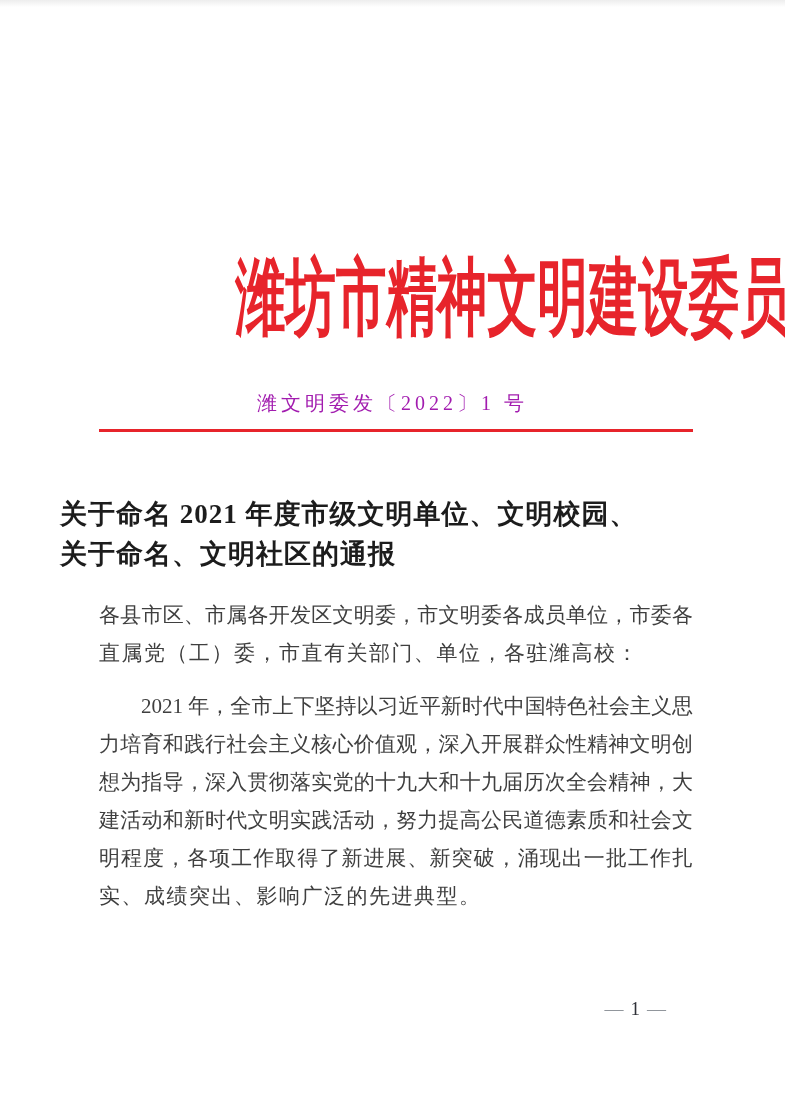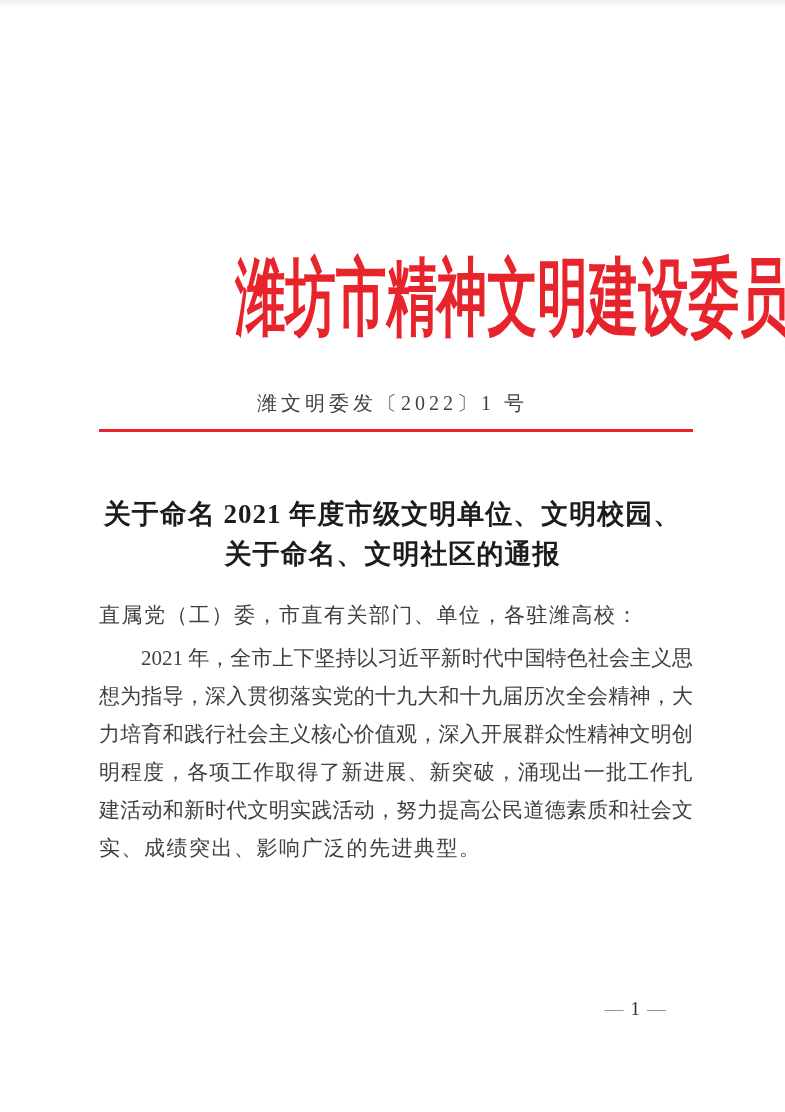--- a/index.html
+++ b/index.html
@@ -27,30 +27,30 @@
     color:var(--red);
     transform:scaleX(0.60);
     transform-origin:50% 50%;
     letter-spacing:0px;
   }
   .doc-number {
     position:absolute; top:388px; left:0; right:0;
     text-align:center;
     font-size:20px; line-height:30px;
     letter-spacing:4px;
-    color:#404040;
+    color:#a21caf;
   }
   .red-rule {
     position:absolute; top:429px; left:99px;
     width:594px; height:3px;
     background:var(--red);
   }
   .doc-title {
     position:absolute; top:494px; left:60px; right:60px;
-    text-align:center;
+    text-align:left;
     font-size:27px; line-height:40px;
     font-weight:bold;
     color:var(--title-ink);
     letter-spacing:1px;
   }
   .doc-title .t-line { display:block; }
   .body-text {
     position:absolute; top:596px; left:99px;
     width:594px;
     font-size:21px; color:var(--ink);
@@ -59,21 +59,21 @@
     line-height:38px;
     text-align:justify;
     text-align-last:justify;
   }
   .body-text p.left {
     text-align:right;
     text-align-last:left;
     letter-spacing:1.5px;
   }
   .body-text p.indent { text-indent:42px; }
-  .body-text p.para-start { margin-top:5px; }
+  .body-text p.para-start { margin-top:15px; }
   .page-number {
     position:absolute; top:998px; right:112px;
     font-size:19px; line-height:22px;
     white-space:nowrap;
   }
   .page-number .dash { color:#8d9298; padding:0 7px; }
   .page-number .num { color:#2f3138; }
 </style>
 </head>
 <body>
@@ -87,26 +87,27 @@
   <div class="doc-number">潍文明委发〔2022〕1 号</div>
 
   <div class="red-rule"></div>
 
   <div class="doc-title">
     <span class="t-line">关于命名 2021 年度市级文明单位、文明校园、</span>
     <span class="t-line">关于命名、文明社区的通报</span>
   </div>
 
   <div class="body-text">
+    <p>各县市区、市属各开发区文明委，市文明委各成员单位，市委各</p>
     <p class="left">直属党（工）委，市直有关部门、单位，各驻潍高校：</p>
     <p class="indent para-start">2021 年，全市上下坚持以习近平新时代中国特色社会主义思</p>
+    <p>力培育和践行社会主义核心价值观，深入开展群众性精神文明创</p>
     <p>想为指导，深入贯彻落实党的十九大和十九届历次全会精神，大</p>
-    <p>力培育和践行社会主义核心价值观，深入开展群众性精神文明创</p>
+    <p>建活动和新时代文明实践活动，努力提高公民道德素质和社会文</p>
     <p>明程度，各项工作取得了新进展、新突破，涌现出一批工作扎</p>
-    <p>建活动和新时代文明实践活动，努力提高公民道德素质和社会文</p>
     <p class="left">实、成绩突出、影响广泛的先进典型。</p>
   </div>
 
   <div class="page-number">
     <span class="dash">—</span><span class="num">1</span><span class="dash">—</span>
   </div>
 
 </div>
 
 </body></html>

